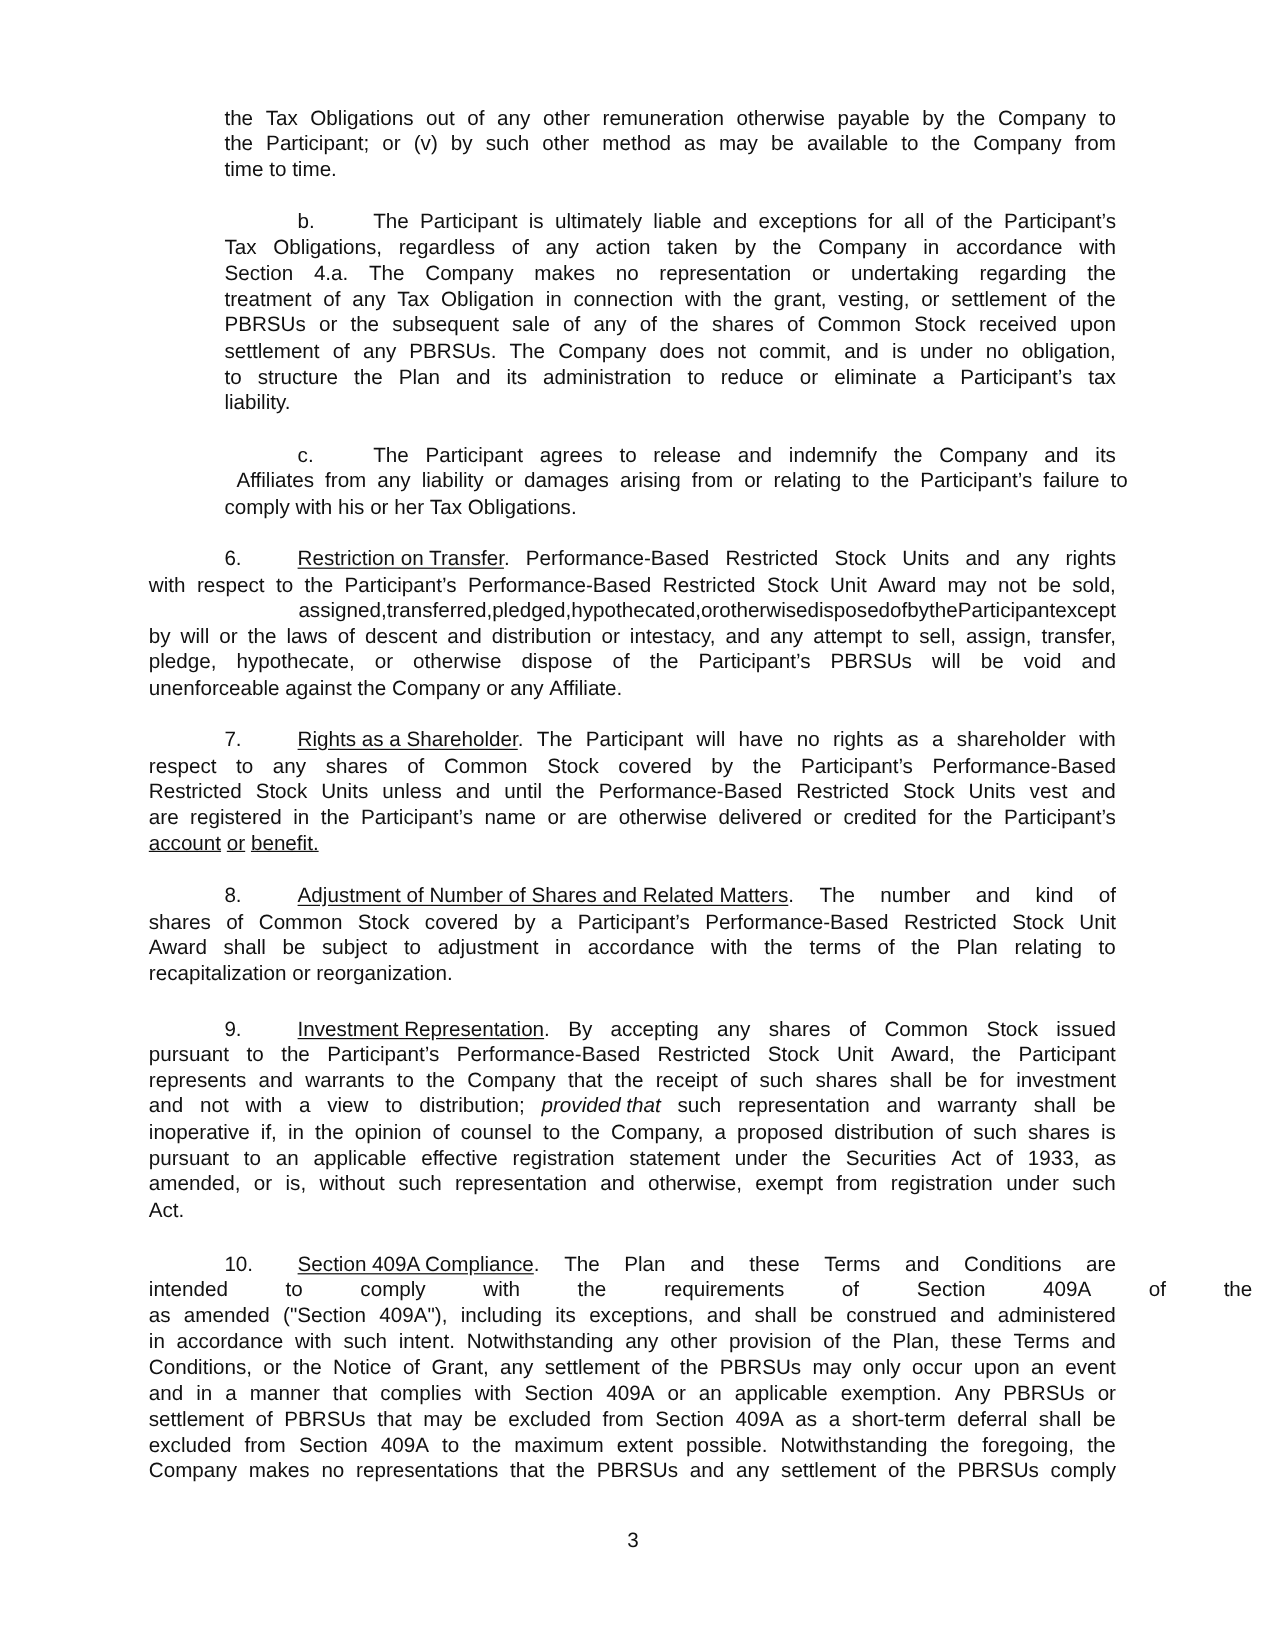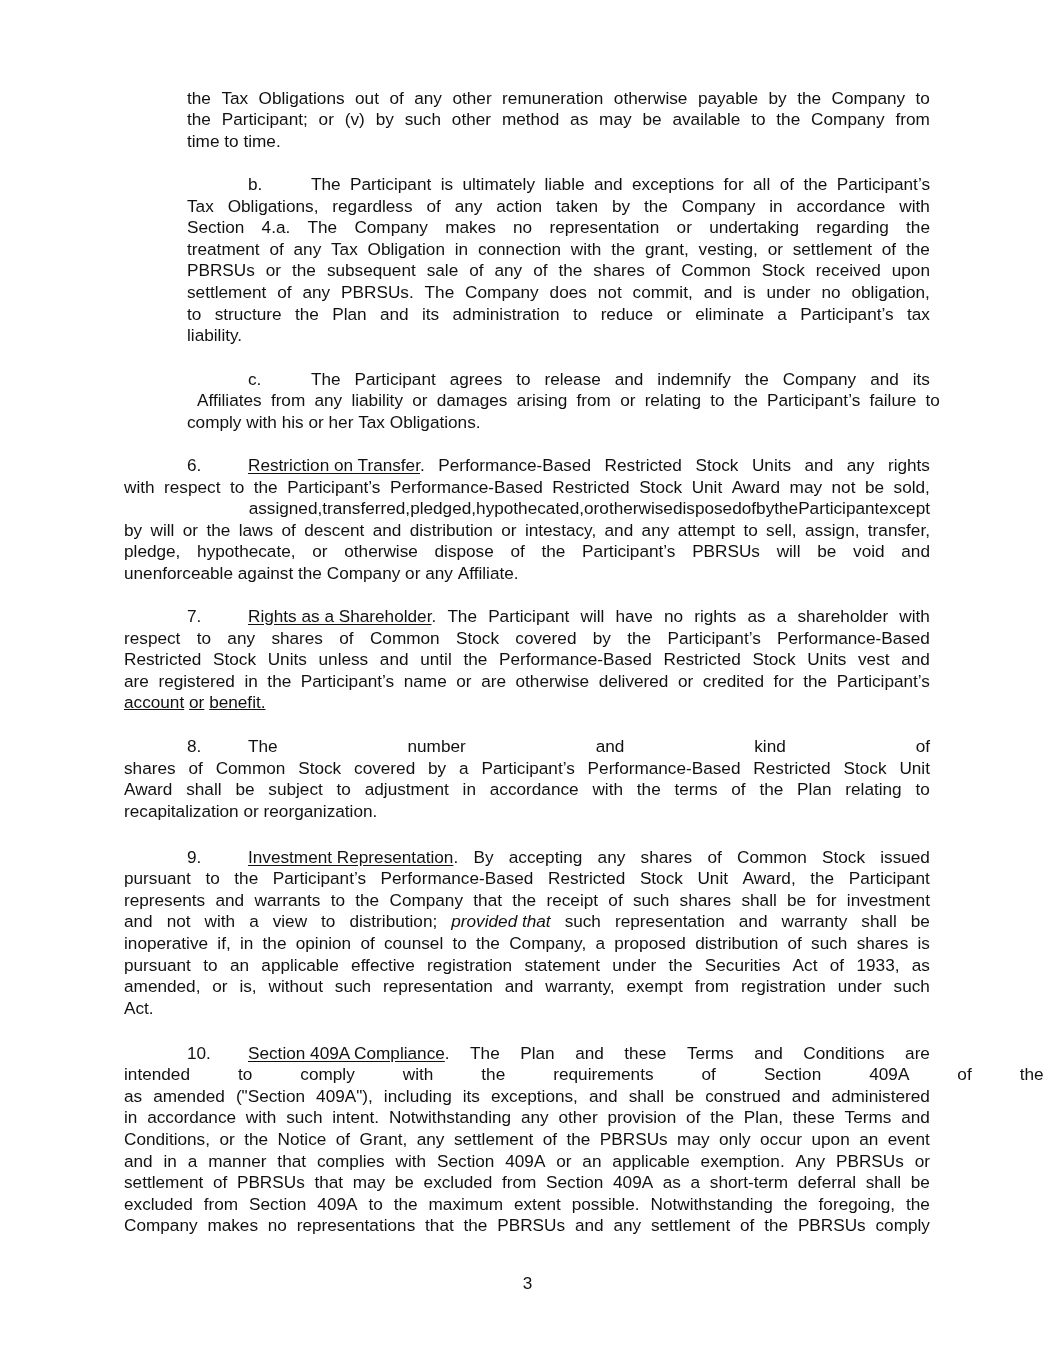--- a/index.html
+++ b/index.html
@@ -381,20 +381,21 @@
         </div>
         <div class="line last" style="left: 124px; width: 806px; top: 692.4px; text-decoration: underline;">
           <span class="w">account</span>
           <span class="w">or</span>
           <span class="w">benefit.</span>
         </div>
       </div>
       <div>
         <div class="marker" style="left: 187px; top: 736px;">8.</div>
         <div class="line" style="left: 248px; width: 682px; top: 736px;">
+          <span class="w"><span class="u">Adjustment of Number of Shares and Related Matters</span><span>.</span></span>
           <span class="w">The</span>
           <span class="w">number</span>
           <span class="w">and</span>
           <span class="w">kind</span>
           <span class="w">of</span>
         </div>
         <div class="line" style="left: 124px; width: 806px; top: 757.6px;">
           <span class="w">shares</span>
           <span class="w">of</span>
           <span class="w">Common</span>
@@ -528,21 +529,21 @@
           <span class="w">as</span>
         </div>
         <div class="line" style="left: 124px; width: 806px; top: 976.1px;">
           <span class="w">amended,</span>
           <span class="w">or</span>
           <span class="w">is,</span>
           <span class="w">without</span>
           <span class="w">such</span>
           <span class="w">representation</span>
           <span class="w">and</span>
-          <span class="w">warranty,</span>
+          <span class="w">otherwise,</span>
           <span class="w">exempt</span>
           <span class="w">from</span>
           <span class="w">registration</span>
           <span class="w">under</span>
           <span class="w">such</span>
         </div>
         <div class="line last" style="left: 124px; width: 806px; top: 997.7px;">
           <span class="w">Act.</span>
         </div>
       </div>

